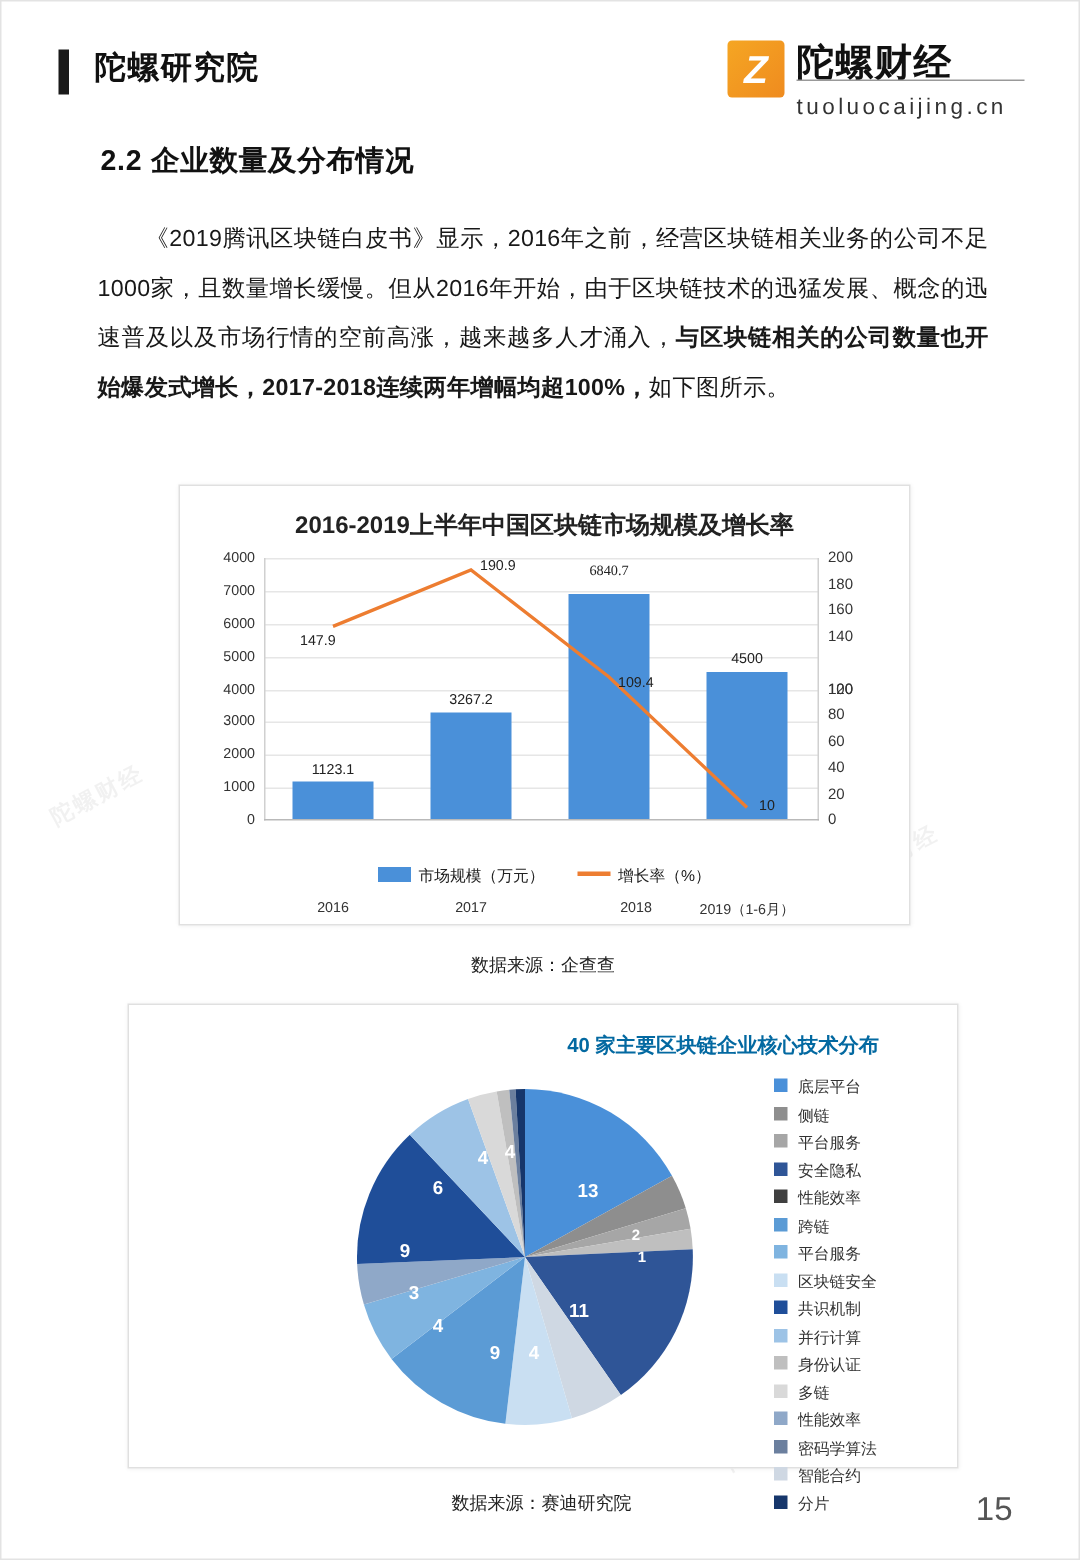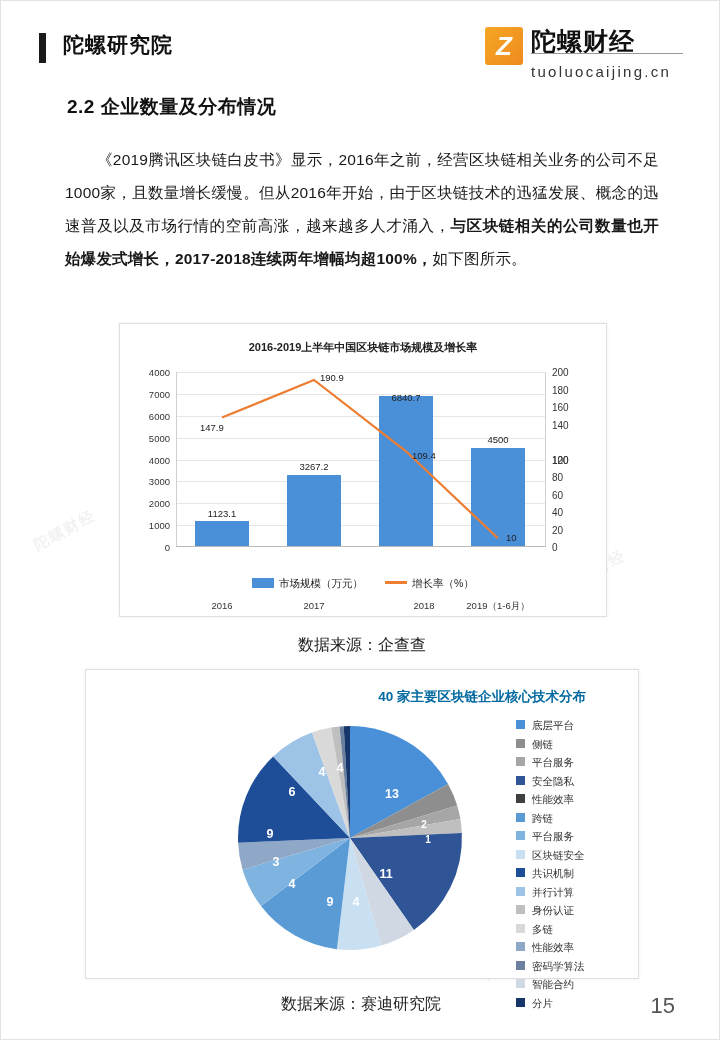--- a/index.html
+++ b/index.html
@@ -134,21 +134,21 @@
     background: #fff;
     border: 1px solid #e0e0e0;
     box-shadow: 0 0 3px rgba(0,0,0,0.07);
   }
   .chart1-title {
     position: absolute;
     left: 0;
     top: 16px;
     width: 486px;
     text-align: center;
-    font-size: 11px;
+    font-size: 16px;
     font-weight: bold;
     color: #222;
   }
   .c1-plot {
     position: absolute;
     left: 56px;
     top: 48px;
     width: 370px;
     height: 175px;
   }
@@ -251,21 +251,21 @@
     height: 3px;
     background: #ed7d31;
     vertical-align: 3px;
     margin-right: 5px;
     margin-left: 22px;
   }
   .source-line {
     position: absolute;
     width: 486px;
     text-align: center;
-    font-size: 16px;
+    font-size: 12px;
     color: #222;
   }
 
   
   .chart2-box {
     position: absolute;
     left: 84px;
     top: 668px;
     width: 552px;
     height: 308px;
@@ -409,21 +409,21 @@
       <div class="c1-ylabel-r" style="top:157.5px;">20</div>
       <div class="c1-ylabel-r" style="top:175px;">0</div>
 
       <div class="c1-bar" style="left:19px; height:24.6px;"></div>
       <div class="c1-bar" style="left:111px; height:71.5px;"></div>
       <div class="c1-bar" style="left:203px; height:149.6px;"></div>
       <div class="c1-bar" style="left:295px; height:98.4px;"></div>
 
       <div class="c1-barlabel" style="left:46px; top:136px;">1123.1</div>
       <div class="c1-barlabel" style="left:138px; top:89px;">3267.2</div>
-      <div class="c1-barlabel" style="left:230px; top:20px;">6840.7</div>
+      <div class="c1-barlabel" style="left:230px; top:4px;font-family:Liberation Serif, serif;">6840.7</div>
       <div class="c1-barlabel" style="left:322px; top:62px;">4500</div>
 
       <svg width="370" height="175" style="position:absolute; left:0; top:0;">
         <polyline points="46,45.6 138,8.0 230,79.3 322,166.3" fill="none" stroke="#ed7d31" stroke-width="2.2"></polyline>
       </svg>
 
       <div class="c1-pointlabel" style="left:24px; top:50px;">147.9</div>
       <div class="c1-pointlabel" style="left:144px; top:0px;">190.9</div>
       <div class="c1-pointlabel" style="left:236px; top:78px;">109.4</div>
       <div class="c1-pointlabel" style="left:330px; top:160px;">10</div>

